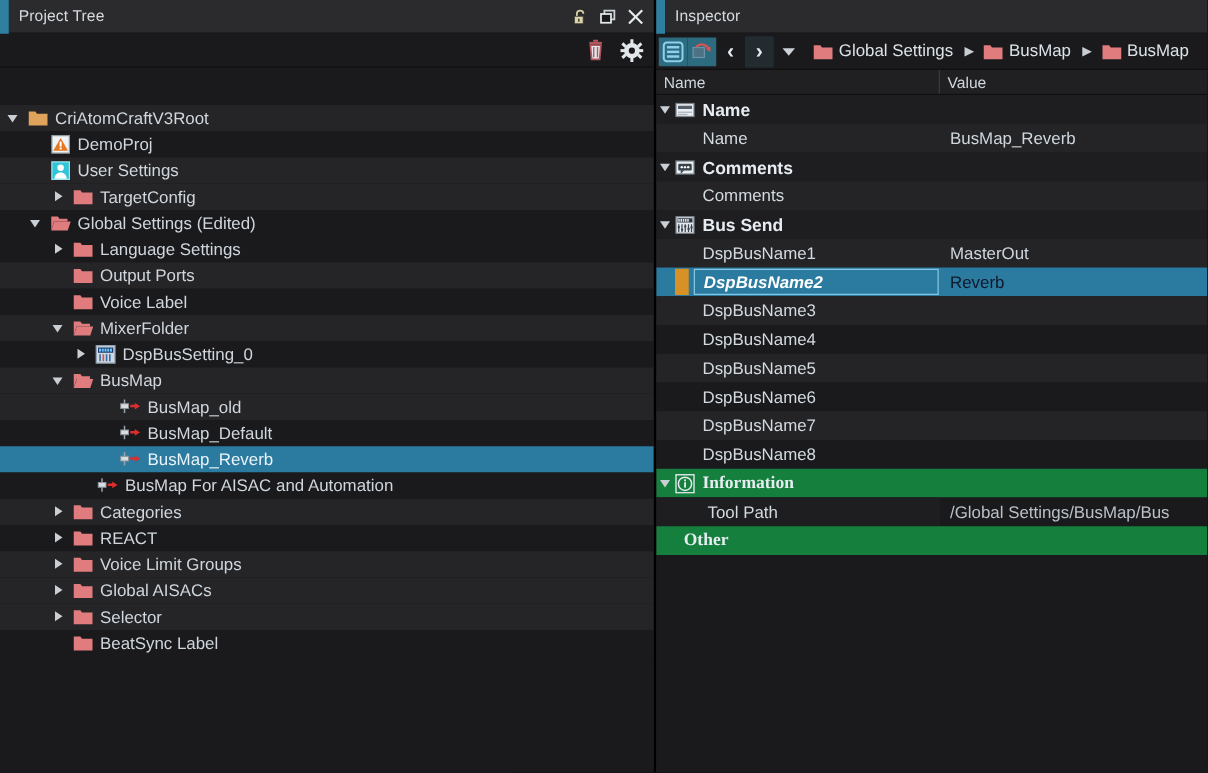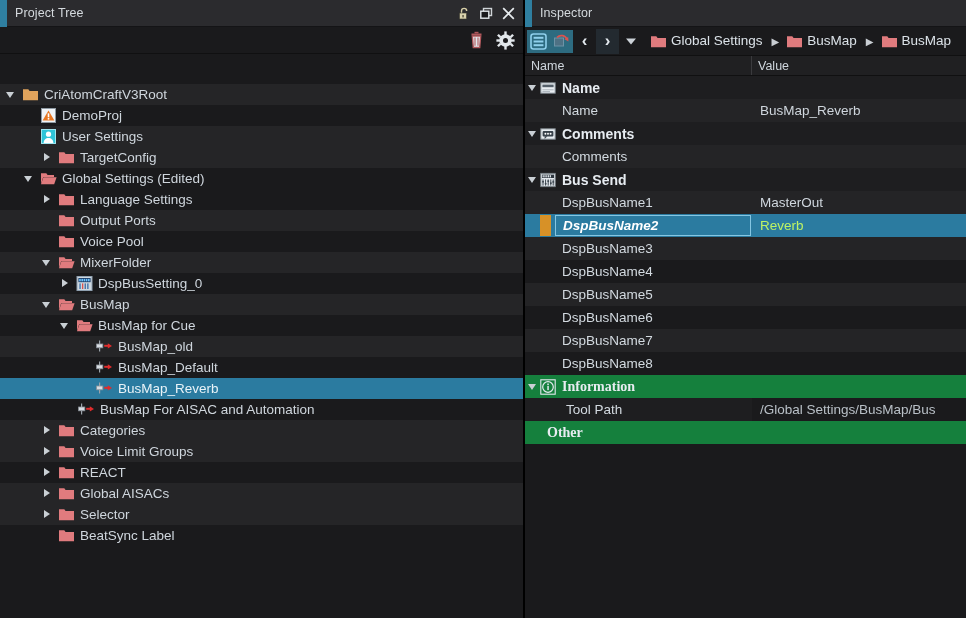--- a/index.html
+++ b/index.html
@@ -230,21 +230,21 @@
             </svg></span>
           <span class="tlabel">Output Ports</span>
         </div>
         <div class="trow odd">
           <div style="flex: 0 0 42px; height: 21px;"></div>
           <div class="arrow "></div>
           <div style="flex: 0 0 5px;"></div>
           <span class="ico"><svg viewBox="0 0 17 17" width="17" height="17">
               <path d="M1 3.2h5.3l1.3 1.7H16v9.4H1z" fill="#e07b7e"></path>
             </svg></span>
-          <span class="tlabel">Voice Pool</span>
+          <span class="tlabel">Voice Label</span>
         </div>
         <div class="trow alt">
           <div style="flex: 0 0 42px; height: 21px;"></div>
           <div class="arrow open"></div>
           <div style="flex: 0 0 5px;"></div>
           <span class="ico"><svg viewBox="0 0 17 17" width="17" height="17">
               <path d="M1 3.2h5.3l1.3 1.7H14v2.2H3.2L1 14.3z" fill="#e07b7e"></path>
               <path d="M3.4 7.2H16.6L14.2 14.3H1z" fill="#e07b7e"></path>
             </svg></span>
           <span class="tlabel">MixerFolder</span>
@@ -271,30 +271,20 @@
         <div class="trow alt">
           <div style="flex: 0 0 42px; height: 21px;"></div>
           <div class="arrow open"></div>
           <div style="flex: 0 0 5px;"></div>
           <span class="ico"><svg viewBox="0 0 17 17" width="17" height="17">
               <path d="M1 3.2h5.3l1.3 1.7H14v2.2H3.2L1 14.3z" fill="#e07b7e"></path>
               <path d="M3.4 7.2H16.6L14.2 14.3H1z" fill="#e07b7e"></path>
             </svg></span>
           <span class="tlabel">BusMap</span>
         </div>
-        <div class="trow odd">
-          <div style="flex: 0 0 60px; height: 21px;"></div>
-          <div class="arrow open"></div>
-          <div style="flex: 0 0 5px;"></div>
-          <span class="ico"><svg viewBox="0 0 17 17" width="17" height="17">
-              <path d="M1 3.2h5.3l1.3 1.7H14v2.2H3.2L1 14.3z" fill="#e07b7e"></path>
-              <path d="M3.4 7.2H16.6L14.2 14.3H1z" fill="#e07b7e"></path>
-            </svg></span>
-          <span class="tlabel">BusMap for Cue</span>
-        </div>
         <div class="trow alt">
           <div style="flex: 0 0 78px; height: 21px;"></div>
           <div class="arrow "></div>
           <div style="flex: 0 0 5px;"></div>
           <span class="ico" style="flex: 0 0 19px; width: 19px;"><svg viewBox="0 0 19 17" width="19" height="17">
               <rect x="2.6" y="6" width="6.2" height="3.8" fill="#d8dde2" stroke="#8b9299" stroke-width="0.8"></rect>
               <path d="M5.6 2.6 V6 M5.6 9.8 V13.4" stroke="#9aa2a9" stroke-width="1.2"></path>
               <path d="M10.2 7.8 H15.6" stroke="#e02c2c" stroke-width="2"></path>
               <path d="M18 7.9 L13.8 5.2 L13.8 10.6 Z" fill="#e02c2c"></path>
             </svg></span>
@@ -338,37 +328,37 @@
         </div>
         <div class="trow alt">
           <div style="flex: 0 0 42px; height: 21px;"></div>
           <div class="arrow closed"></div>
           <div style="flex: 0 0 5px;"></div>
           <span class="ico"><svg viewBox="0 0 17 17" width="17" height="17">
               <path d="M1 3.2h5.3l1.3 1.7H16v9.4H1z" fill="#e07b7e"></path>
             </svg></span>
           <span class="tlabel">Categories</span>
         </div>
+        <div class="trow odd">
+          <div style="flex: 0 0 42px; height: 21px;"></div>
+          <div class="arrow closed"></div>
+          <div style="flex: 0 0 5px;"></div>
+          <span class="ico"><svg viewBox="0 0 17 17" width="17" height="17">
+              <path d="M1 3.2h5.3l1.3 1.7H16v9.4H1z" fill="#e07b7e"></path>
+            </svg></span>
+          <span class="tlabel">REACT</span>
+        </div>
         <div class="trow alt">
           <div style="flex: 0 0 42px; height: 21px;"></div>
           <div class="arrow closed"></div>
           <div style="flex: 0 0 5px;"></div>
           <span class="ico"><svg viewBox="0 0 17 17" width="17" height="17">
               <path d="M1 3.2h5.3l1.3 1.7H16v9.4H1z" fill="#e07b7e"></path>
             </svg></span>
           <span class="tlabel">Voice Limit Groups</span>
-        </div>
-        <div class="trow odd">
-          <div style="flex: 0 0 42px; height: 21px;"></div>
-          <div class="arrow closed"></div>
-          <div style="flex: 0 0 5px;"></div>
-          <span class="ico"><svg viewBox="0 0 17 17" width="17" height="17">
-              <path d="M1 3.2h5.3l1.3 1.7H16v9.4H1z" fill="#e07b7e"></path>
-            </svg></span>
-          <span class="tlabel">REACT</span>
         </div>
         <div class="trow alt">
           <div style="flex: 0 0 42px; height: 21px;"></div>
           <div class="arrow closed"></div>
           <div style="flex: 0 0 5px;"></div>
           <span class="ico"><svg viewBox="0 0 17 17" width="17" height="17">
               <path d="M1 3.2h5.3l1.3 1.7H16v9.4H1z" fill="#e07b7e"></path>
             </svg></span>
           <span class="tlabel">Global AISACs</span>
         </div>
@@ -507,21 +497,21 @@
         </div>
         <div class="irow alt">
           <span class="iname">DspBusName1</span>
           <span class="ivalue">MasterOut</span>
         </div>
         <div class="irow isel">
           <div class="sel-marker"></div>
           <div class="sel-box">
             <span class="iname">DspBusName2</span>
           </div>
-          <span class="ivalue" style="color: #bef264;">Reverb</span>
+          <span class="ivalue" style="color: #0f172a;">Reverb</span>
         </div>
         <div class="irow alt">
           <span class="iname">DspBusName3</span>
         </div>
         <div class="irow odd">
           <span class="iname">DspBusName4</span>
         </div>
         <div class="irow alt">
           <span class="iname">DspBusName5</span>
         </div>

